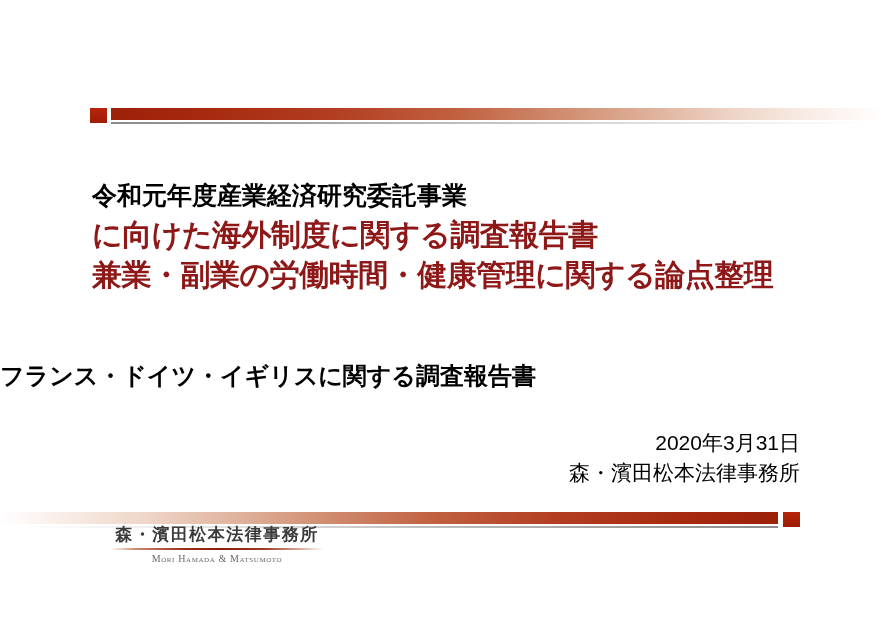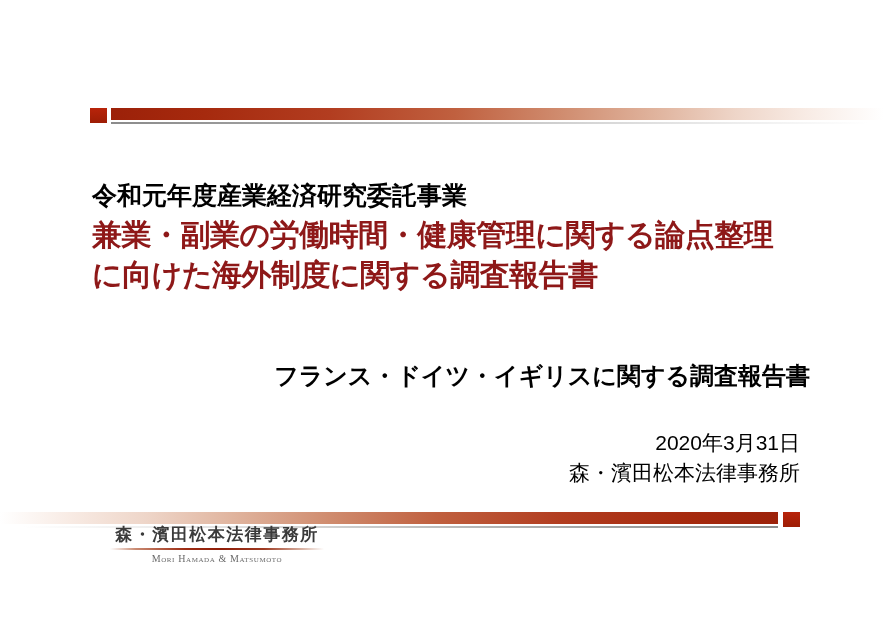--- a/index.html
+++ b/index.html
@@ -139,21 +139,20 @@
     white-space: nowrap;
   }
   .main-title .ln {
     display: block;
   }
   .subtitle {
     position: absolute;
     left: 0px;
     top: 360px;
     width: 810px;
-    text-align: right;
     font-size: 24px;
     font-weight: bold;
     color: #000000;
     white-space: nowrap;
   }
   .meta {
     position: absolute;
     left: 0px;
     top: 428px;
     width: 800px;
@@ -212,22 +211,22 @@
 
   <div class="top-rule">
     <div class="sq"></div>
     <div class="bar-fix"></div>
     <div class="thin"></div>
   </div>
 
   <div class="kicker">令和元年度産業経済研究委託事業</div>
 
   <div class="main-title">
+    <span class="ln">に向けた海外制度に関する調査報告書</span>
     <span class="ln">兼業・副業の労働時間・健康管理に関する論点整理</span>
-    <span class="ln">に向けた海外制度に関する調査報告書</span>
   </div>
 
   <div class="subtitle">フランス・ドイツ・イギリスに関する調査報告書</div>
 
   <div class="meta">
     <span class="ln">2020年3月31日</span>
     <span class="ln">森・濱田松本法律事務所</span>
   </div>
 
   <div class="bot-rule">

